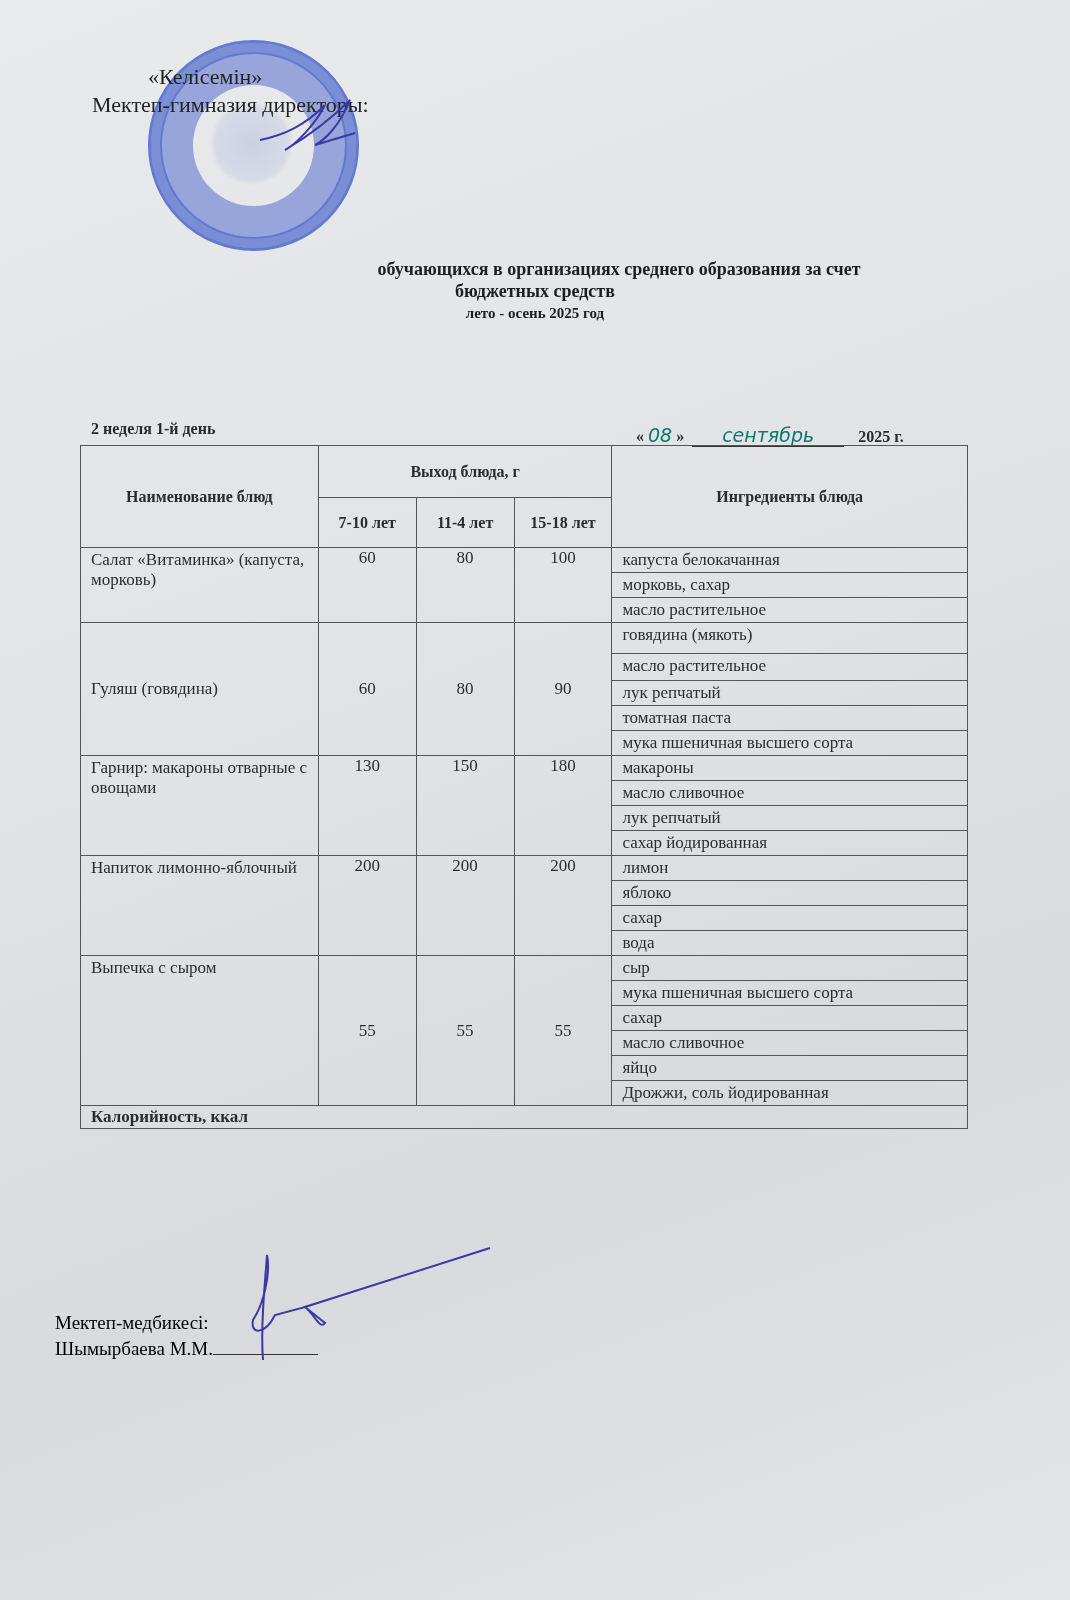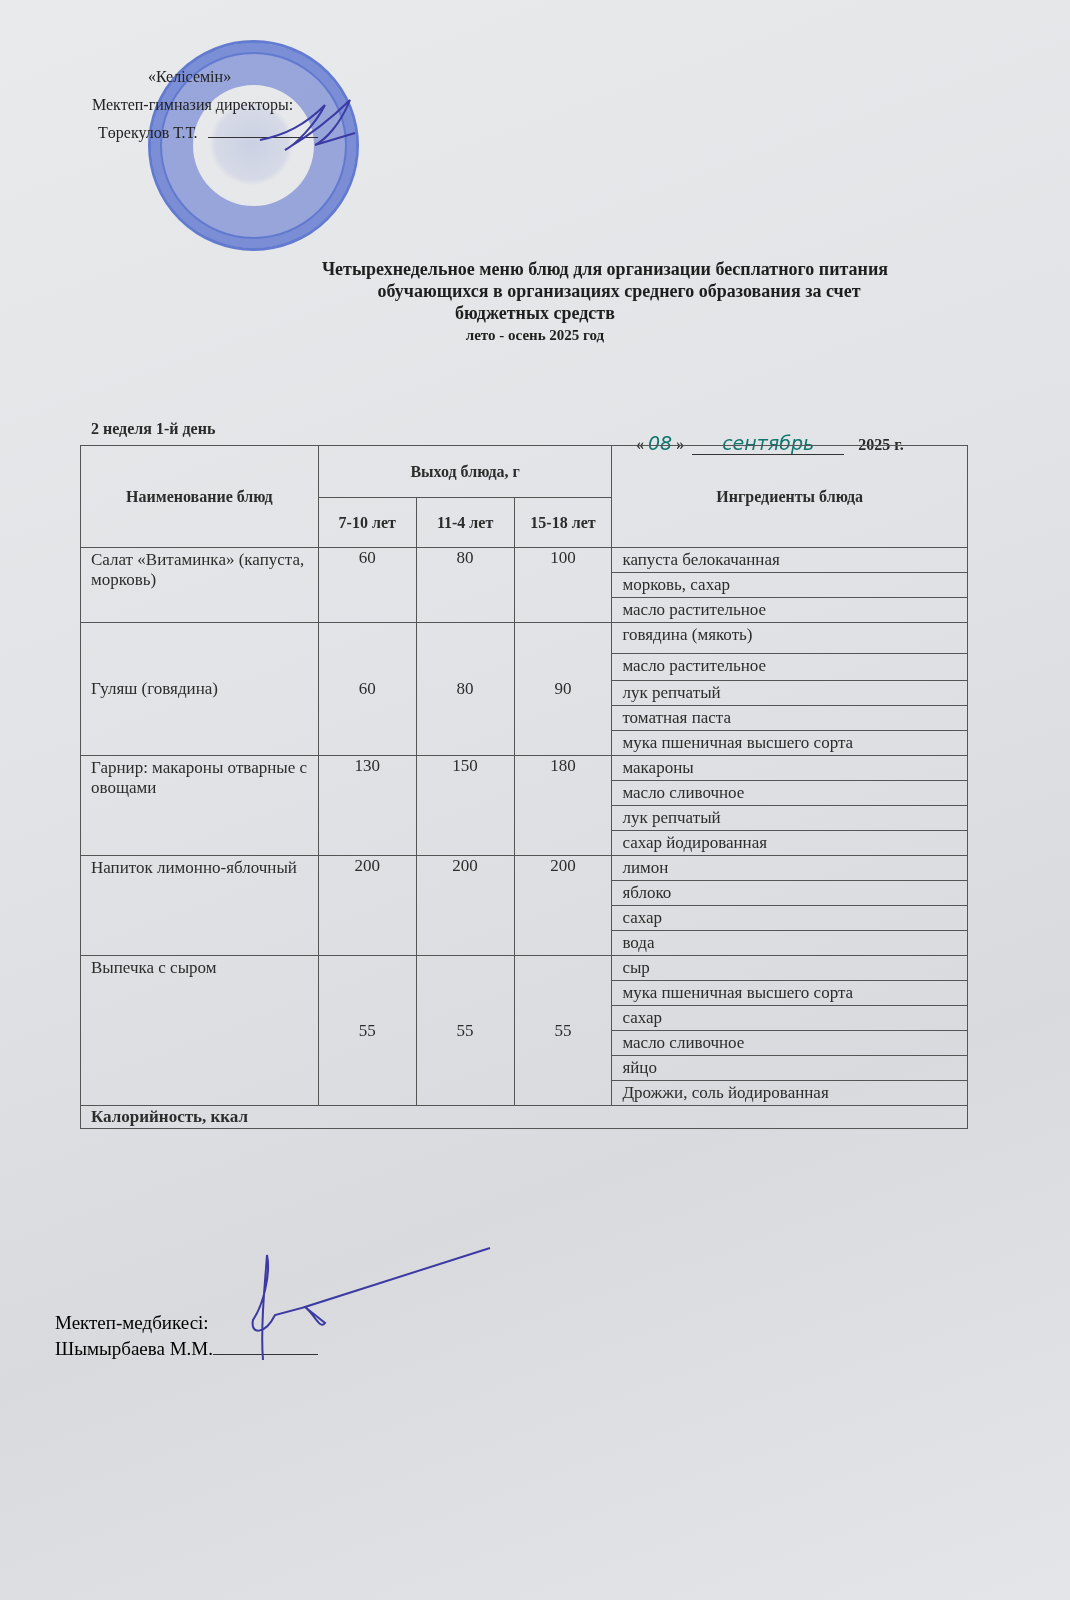--- a/index.html
+++ b/index.html
@@ -11,31 +11,31 @@
   .abs { position: absolute; }
   .stamp {
     left: 148px; top: 40px; width: 205px; height: 205px; border-radius: 50%;
     border: 3px solid rgba(55, 85, 200, 0.75);
     box-shadow: inset 0 0 0 9px rgba(225,228,235,0.2), inset 0 0 0 11px rgba(55,85,200,0.55), inset 0 0 0 40px rgba(225,228,235,0.0), inset 0 0 0 42px rgba(55,85,200,0.45);
   }
   .stamp-inner {
     position: absolute; left: 58px; top: 58px; width: 85px; height: 85px; border-radius: 50%;
     background: radial-gradient(circle, rgba(120,140,210,0.25) 0%, rgba(120,140,210,0.15) 60%, rgba(120,140,210,0) 70%);
   }
-  .approve { left: 92px; top: 63px; font-size: 16px; line-height: 28px; color: #222; }
+  .approve { left: 92px; top: 63px; font-size: 22px; line-height: 28px; color: #222; }
   .approve div { white-space: nowrap; }
   .title { left: 0; width: 1070px; top: 258px; text-align: center; font-weight: bold; font-size: 18px; line-height: 22px; color: #1e1e1e; }
   .title .l1 { padding-left: 140px; }
   .title .l2 { padding-left: 168px; }
   .title .l3 { padding-left: 0px; }
   .title .l4 { font-size: 15px; padding-left: 0px; }
   .week { left: 91px; top: 420px; font-weight: bold; font-size: 16px; }
   .date { left: 636px; top: 416px; font-size: 16px; font-weight: bold; white-space: nowrap; }
   .hand { font-family: "DejaVu Sans", sans-serif; font-style: italic; font-weight: normal; color: #0f766e; font-size: 19px; }
-  .date .month { display: inline-block; width: 152px; border-bottom: 1px solid #333; text-align: center; margin: 16px 10px 0 4px; }
+  .date .month { display: inline-block; width: 152px; border-bottom: 1px solid #333; text-align: center; margin: 8px 10px 0 4px; }
   table.menu {
     position: absolute; left: 80px; top: 445px; width: 888px;
     border-collapse: collapse; font-size: 17px; color: #2c2c2c;
   }
   table.menu td, table.menu th { border: 1.5px solid #555; padding: 0; vertical-align: top; }
   table.menu th { font-weight: bold; text-align: center; vertical-align: middle; font-size: 16px; }
   .dish { padding: 2px 10px !important; }
   .num { text-align: center; }
   .ing { padding-left: 10px !important; height: 24px; line-height: 24px; }
   .calrow td { font-weight: bold; padding-left: 10px !important; height: 22px; line-height: 22px; }
@@ -46,32 +46,27 @@
 </head>
 <body>
 
 <div class="abs stamp">
   <div class="stamp-inner"></div>
 </div>
 
 <div class="abs approve">
   <div style="padding-left:56px">«Келісемін»</div>
   <div>Мектеп-гимназия директоры:</div>
-  <div style="padding-left:6px">
-    <span>Төрекулов Т.Т.</span>
-    <span style="display:inline-block;width:110px;border-bottom:1px solid #333;margin-left:6px"></span>
-  </div>
 </div>
 
 <svg class="sig" style="left:255px;top:95px" width="110" height="60">
   <path d="M5 45 C30 40, 50 30, 70 10 C60 30, 40 50, 30 55 C55 40, 80 20, 95 5 C85 30, 70 45, 60 50 L100 38" stroke="#3b3aa3" stroke-width="2" fill="none"></path>
 </svg>
 
 <div class="abs title">
-  <div class="l1">Четырехнедельное меню блюд для организации бесплатного питания</div>
   <div class="l2">обучающихся в организациях среднего образования за счет</div>
   <div class="l3">бюджетных средств</div>
   <div class="l4">лето - осень 2025 год</div>
 </div>
 
 <div class="abs week">2 неделя 1-й день</div>
 <div class="abs date">
   <span>«</span>
   <span class="hand">08</span>
   <span>»</span>

